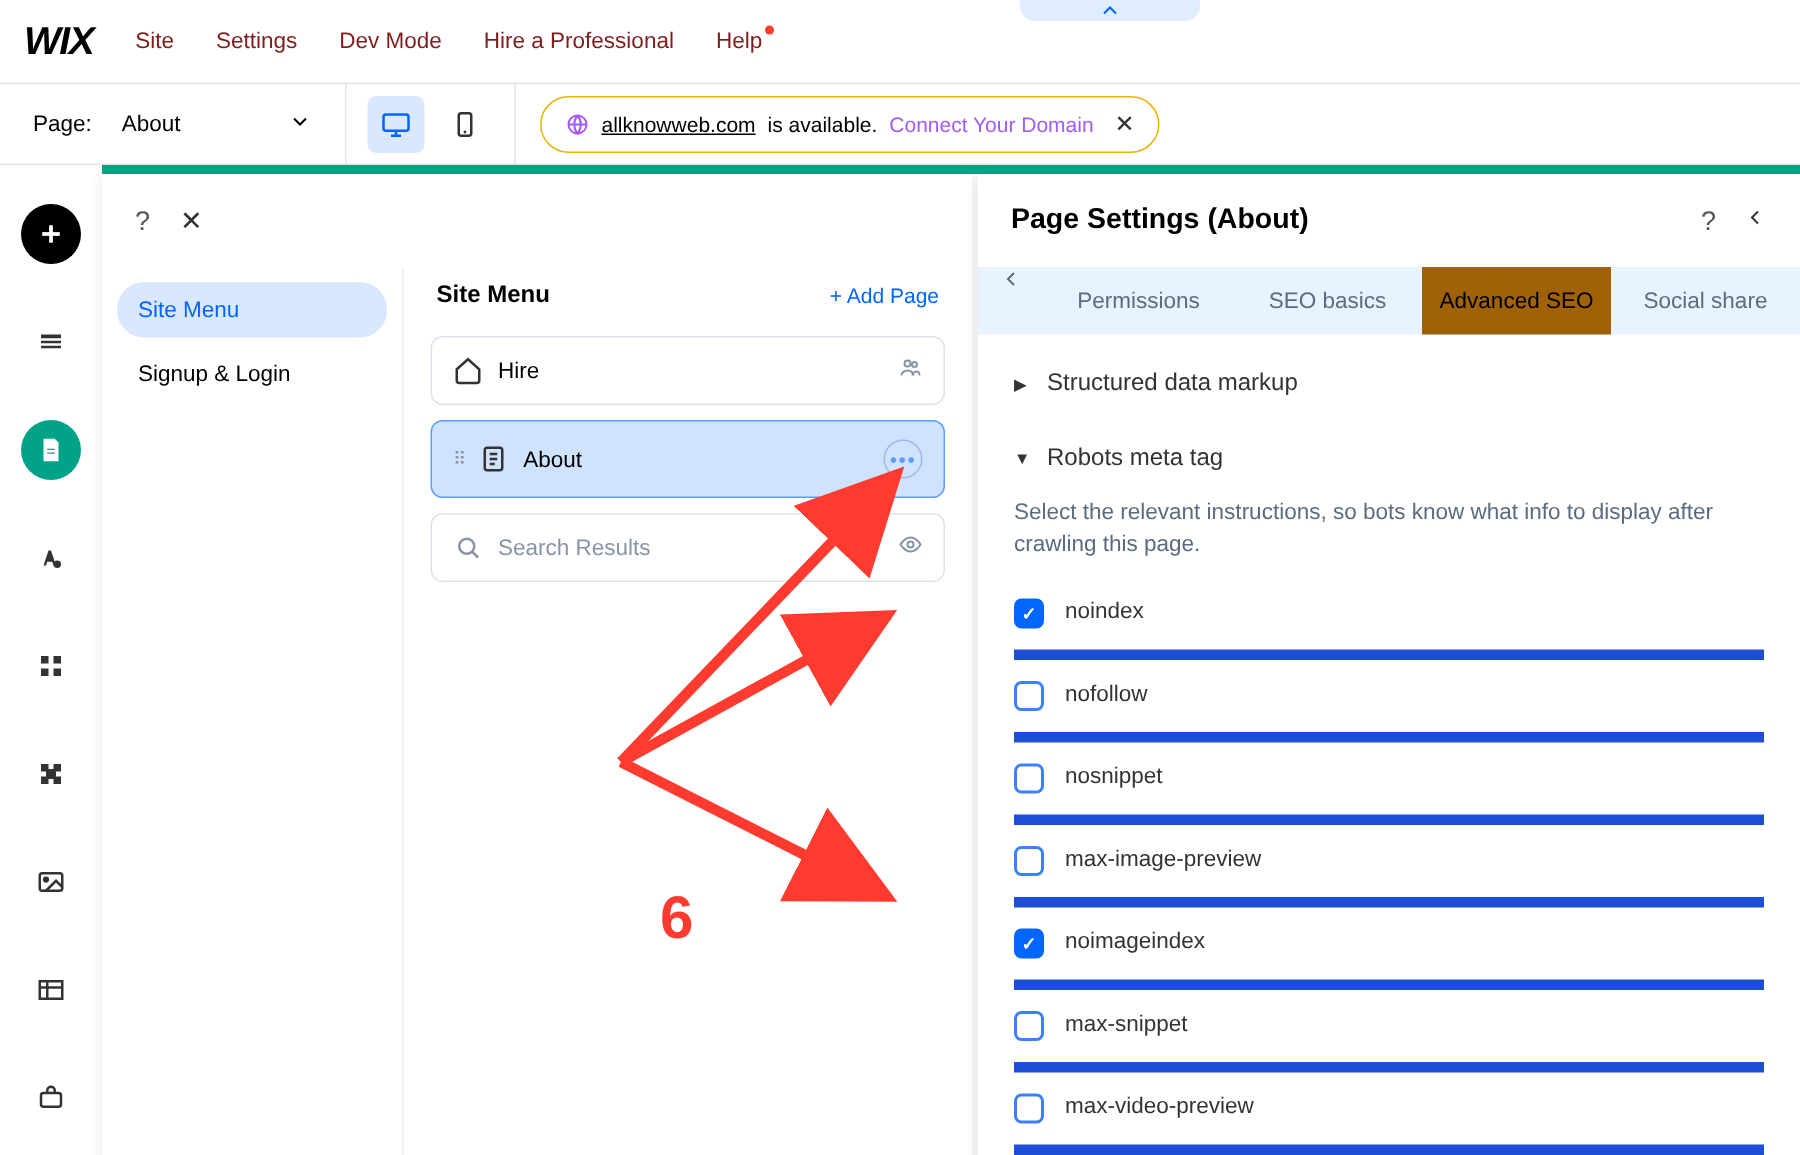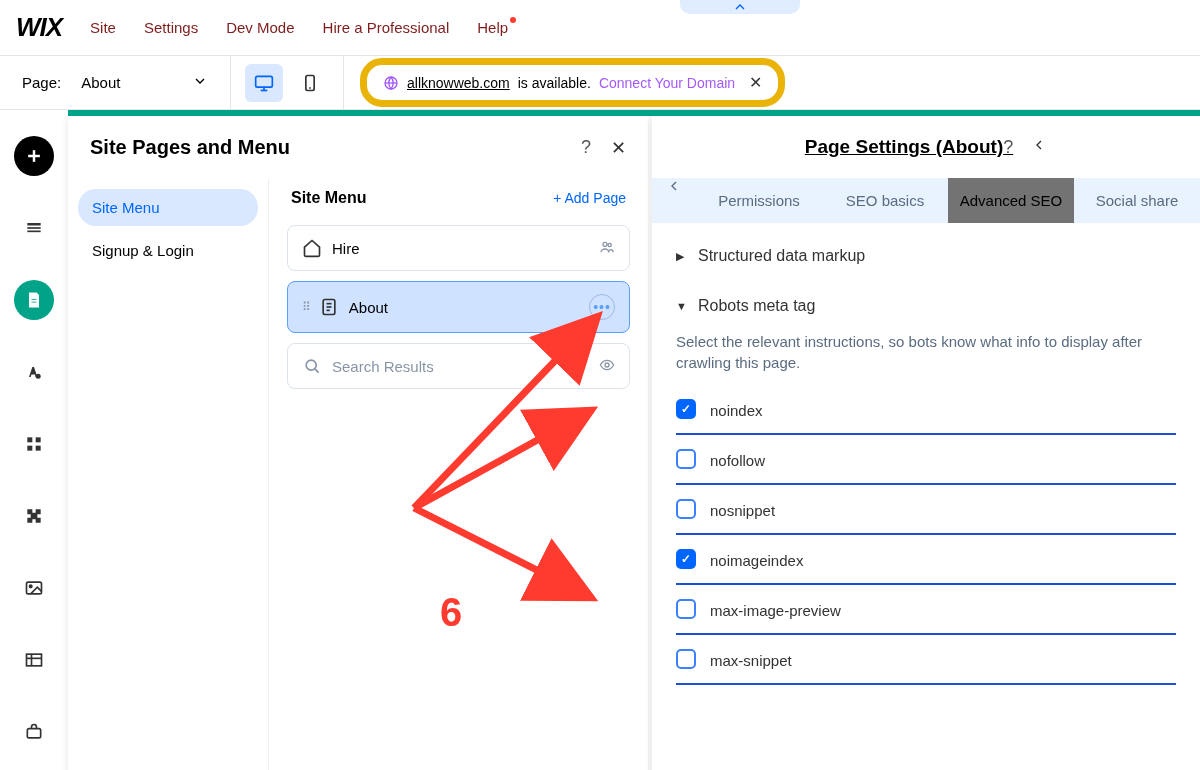--- a/index.html
+++ b/index.html
@@ -16,21 +16,21 @@
 
 
 .secondbar { display: flex; align-items: center; height: 54px; border-bottom: 1px solid #e5e5e5; }
 .page-selector { display: flex; align-items: center; gap: 20px; padding: 0 22px; height: 100%; font-size: 15px; cursor: pointer; min-width: 230px; }
 .page-label { color: #000; }
 .page-name { color: #000; }
 .chevron-down { margin-left: auto; }
 .device-switch { display: flex; align-items: center; gap: 8px; padding: 0 14px; height: 100%; border-left: 1px solid #e5e5e5; border-right: 1px solid #e5e5e5; }
 .device-btn { width: 38px; height: 38px; display: flex; align-items: center; justify-content: center; border-radius: 6px; cursor: pointer; }
 .device-btn.active { background: #d9e8ff; }
-.domain-pill { margin-left: 16px; display: flex; align-items: center; gap: 8px; border: 7px solid #eab308; border-radius: 22px; padding: 8px 16px; font-size: 14px; }
+.domain-pill { margin-left: 16px; display: flex; align-items: center; gap: 8px; border: 1px solid #eab308; border-radius: 22px; padding: 8px 16px; font-size: 14px; }
 .domain-link { text-decoration: underline; color: #000; }
 .domain-available { color: #000; }
 .domain-connect { color: #a259ff; cursor: pointer; }
 .domain-x { color: #333; cursor: pointer; margin-left: 6px; font-size: 16px; }
 
 
 .workspace { display: flex; height: calc(100vh - 102px); position: relative; }
 .workspace::before { content: ''; position: absolute; top: 0; left: 68px; right: 0; height: 6px; background: #00a388; }
 
 
@@ -58,36 +58,36 @@
 .add-page { color: #0066ff; font-size: 14px; cursor: pointer; }
 
 .page-row { display: flex; align-items: center; gap: 10px; padding: 12px 14px; border: 1px solid #dce3ed; border-radius: 8px; margin-bottom: 10px; font-size: 15px; cursor: pointer; position: relative; }
 .page-row.selected { background: #cfe2ff; border-color: #5a9eff; }
 .page-row .trailing { margin-left: auto; color: #6a7a8c; }
 .drag-handle { color: #8895a7; font-size: 12px; letter-spacing: -2px; }
 .more-circle { width: 26px; height: 26px; border: 1px solid #9db9e6; border-radius: 50%; display: flex; align-items: center; justify-content: center; color: #5a9eff; font-size: 14px; letter-spacing: 1px; }
 
 
 .settings-panel { flex: 1; background: #fff; box-shadow: 0 2px 8px rgba(0,0,0,0.1); margin-top: 6px; margin-left: 4px; display: flex; flex-direction: column; min-width: 0; }
-.settings-header { display: flex; align-items: center; justify-content: center; padding: 20px 22px; text-decoration: underline; }
+.settings-header { display: flex; align-items: center; justify-content: space-between; padding: 20px 22px; }
 .settings-title { font-size: 19px; font-weight: 700; }
 .settings-header-actions { display: flex; align-items: center; gap: 18px; }
 .collapse-caret { font-size: 18px; cursor: pointer; color: #333; }
 
 .tabs-row { display: flex; align-items: flex-start; background: #e9f2ff; }
 .tab-back { width: 44px; display: flex; align-items: center; justify-content: center; font-size: 18px; color: #5a6c80; cursor: pointer; background: #e9f2ff; }
 .tab { flex: 1; padding: 14px 8px; text-align: center; font-size: 15px; color: #5a6c80; cursor: pointer; }
-.tab.active2 { background: #737373; color: #000; }
+.tab.active2 { background: #a16207; color: #000; }
 
 .settings-body { padding: 8px 24px; overflow-y: auto; flex: 1; }
 .accordion-row { display: flex; align-items: center; gap: 10px; padding: 16px 0; font-size: 16px; color: #333; cursor: pointer; }
 .accordion-caret { width: 12px; font-size: 11px; color: #333; }
 .robots-desc { font-size: 15px; color: #5a6c80; line-height: 1.4; padding-bottom: 12px; }
 
-.check-row { display: flex; align-items: flex-end; gap: 14px; padding: 14px 0; border-bottom: 2px solid #1d4ed8; font-size: 15px; color: #333; }
+.check-row { display: flex; align-items: flex-start; gap: 14px; padding: 14px 0; border-bottom: 7px solid #1d4ed8; font-size: 15px; color: #333; }
 .chk { width: 20px; height: 20px; border: 2px solid #3a80ff; border-radius: 5px; display: flex; align-items: center; justify-content: center; cursor: pointer; flex-shrink: 0; }
 .chk.checked { background: #0066ff; border-color: #0066ff; }
 .chk.checked::after { content: '✓'; color: #fff; font-size: 12px; font-weight: 700; }
 
 
 .anno { position: absolute; pointer-events: none; z-index: 50; }
 .anno-6 { left: 440px; top: 480px; font-size: 40px; font-weight: 700; color: #ff3b30; }
 .arrow-svg { position: absolute; left: 0; top: 0; width: 1200px; height: 770px; }
 
 svg.icon { width: 20px; height: 20px; }
@@ -208,21 +208,20 @@
     <div class="rail-btn">
       <svg class="icon" viewBox="0 0 24 24" fill="none" stroke="#333" stroke-width="2">
           <rect x="4" y="8" width="16" height="11" rx="2"></rect>
           <path d="M9 8V6a3 3 0 0 1 6 0v2"></path>
         </svg>
     </div>
   </div>
 
   <div class="pages-panel">
     <div class="pages-header">
-      <div class="pages-title">Site Pages and Menu</div>
       <div class="pages-header-actions">
         <span class="help-q">?</span>
         <span class="close-x">✕</span>
       </div>
     </div>
     <div class="pages-body">
       <div class="pages-sidebar">
         <div class="side-item active">Site Menu</div>
         <div class="side-item">Signup &amp; Login</div>
       </div>
@@ -319,30 +318,34 @@
       </div>
       <div class="check-row">
         <div class="chk"></div>
         <span>nofollow</span>
       </div>
       <div class="check-row">
         <div class="chk"></div>
         <span>nosnippet</span>
       </div>
       <div class="check-row">
+        <div class="chk"></div>
+        <span>max-image-preview</span>
+      </div>
+      <div class="check-row">
         <div class="chk checked"></div>
         <span>noimageindex</span>
       </div>
       <div class="check-row">
         <div class="chk"></div>
-        <span>max-image-preview</span>
-      </div>
-      <div class="check-row">
-        <div class="chk"></div>
         <span>max-snippet</span>
+      </div>
+      <div class="check-row">
+        <div class="chk"></div>
+        <span>max-video-preview</span>
       </div>
     </div>
   </div>
 
   <svg class="arrow-svg anno">
     <defs>
       <marker id="ah" markerWidth="12" markerHeight="12" refX="9" refY="5" orient="auto">
         <path d="M0,0 L10,5 L0,10 z" fill="#ff3b30"></path>
       </marker>
     </defs>

